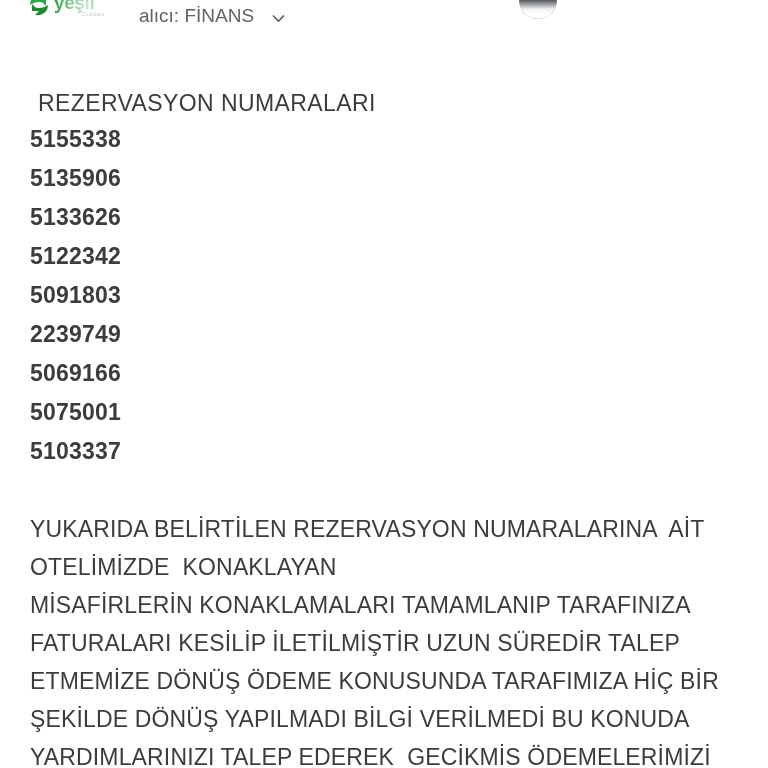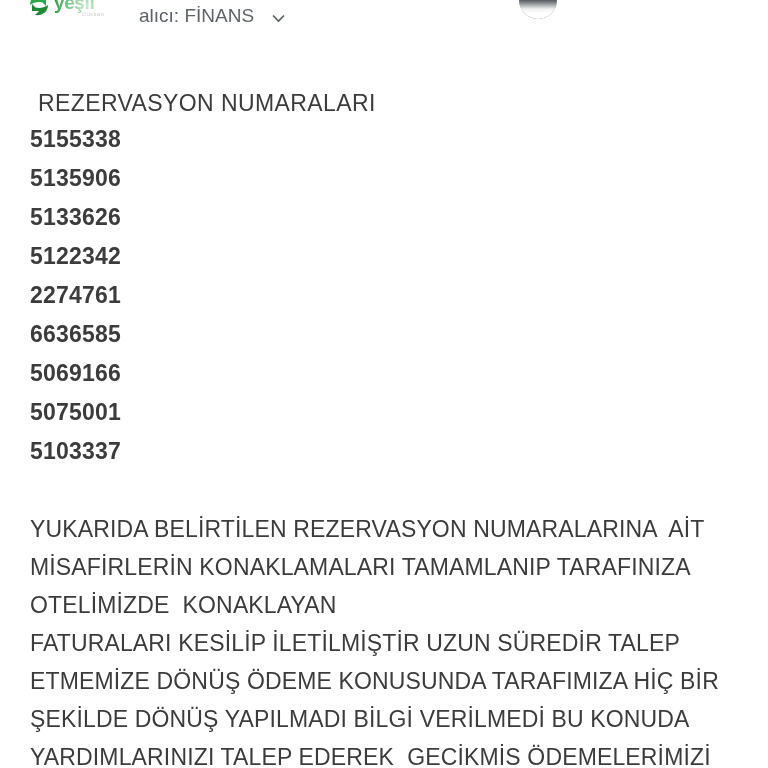--- a/index.html
+++ b/index.html
@@ -217,31 +217,31 @@
 
   <div id="body">
 
     <div id="msg-title">REZERVASYON NUMARALARI</div>
 
     <ul id="reservation-list">
       <li>5155338</li>
       <li>5135906</li>
       <li>5133626</li>
       <li>5122342</li>
-      <li>2274761</li>
-      <li>6636585</li>
+      <li>5091803</li>
+      <li>2239749</li>
       <li>5069166</li>
       <li>5075001</li>
       <li>5103337</li>
     </ul>
 
     <div id="message-paragraph">
       <p>YUKARIDA BELİRTİLEN REZERVASYON NUMARALARINA  AİT</p>
+      <p>OTELİMİZDE  KONAKLAYAN</p>
       <p>MİSAFİRLERİN KONAKLAMALARI TAMAMLANIP TARAFINIZA</p>
-      <p>OTELİMİZDE  KONAKLAYAN</p>
       <p>FATURALARI KESİLİP İLETİLMİŞTİR UZUN SÜREDİR TALEP</p>
       <p>ETMEMİZE DÖNÜŞ ÖDEME KONUSUNDA TARAFIMIZA HİÇ BİR</p>
       <p>ŞEKİLDE DÖNÜŞ YAPILMADI BİLGİ VERİLMEDİ BU KONUDA</p>
       <p>YARDIMLARINIZI TALEP EDEREK  GECİKMİS ÖDEMELERİMİZİ</p>
     </div>
 
   </div>
 
 </div>
 

